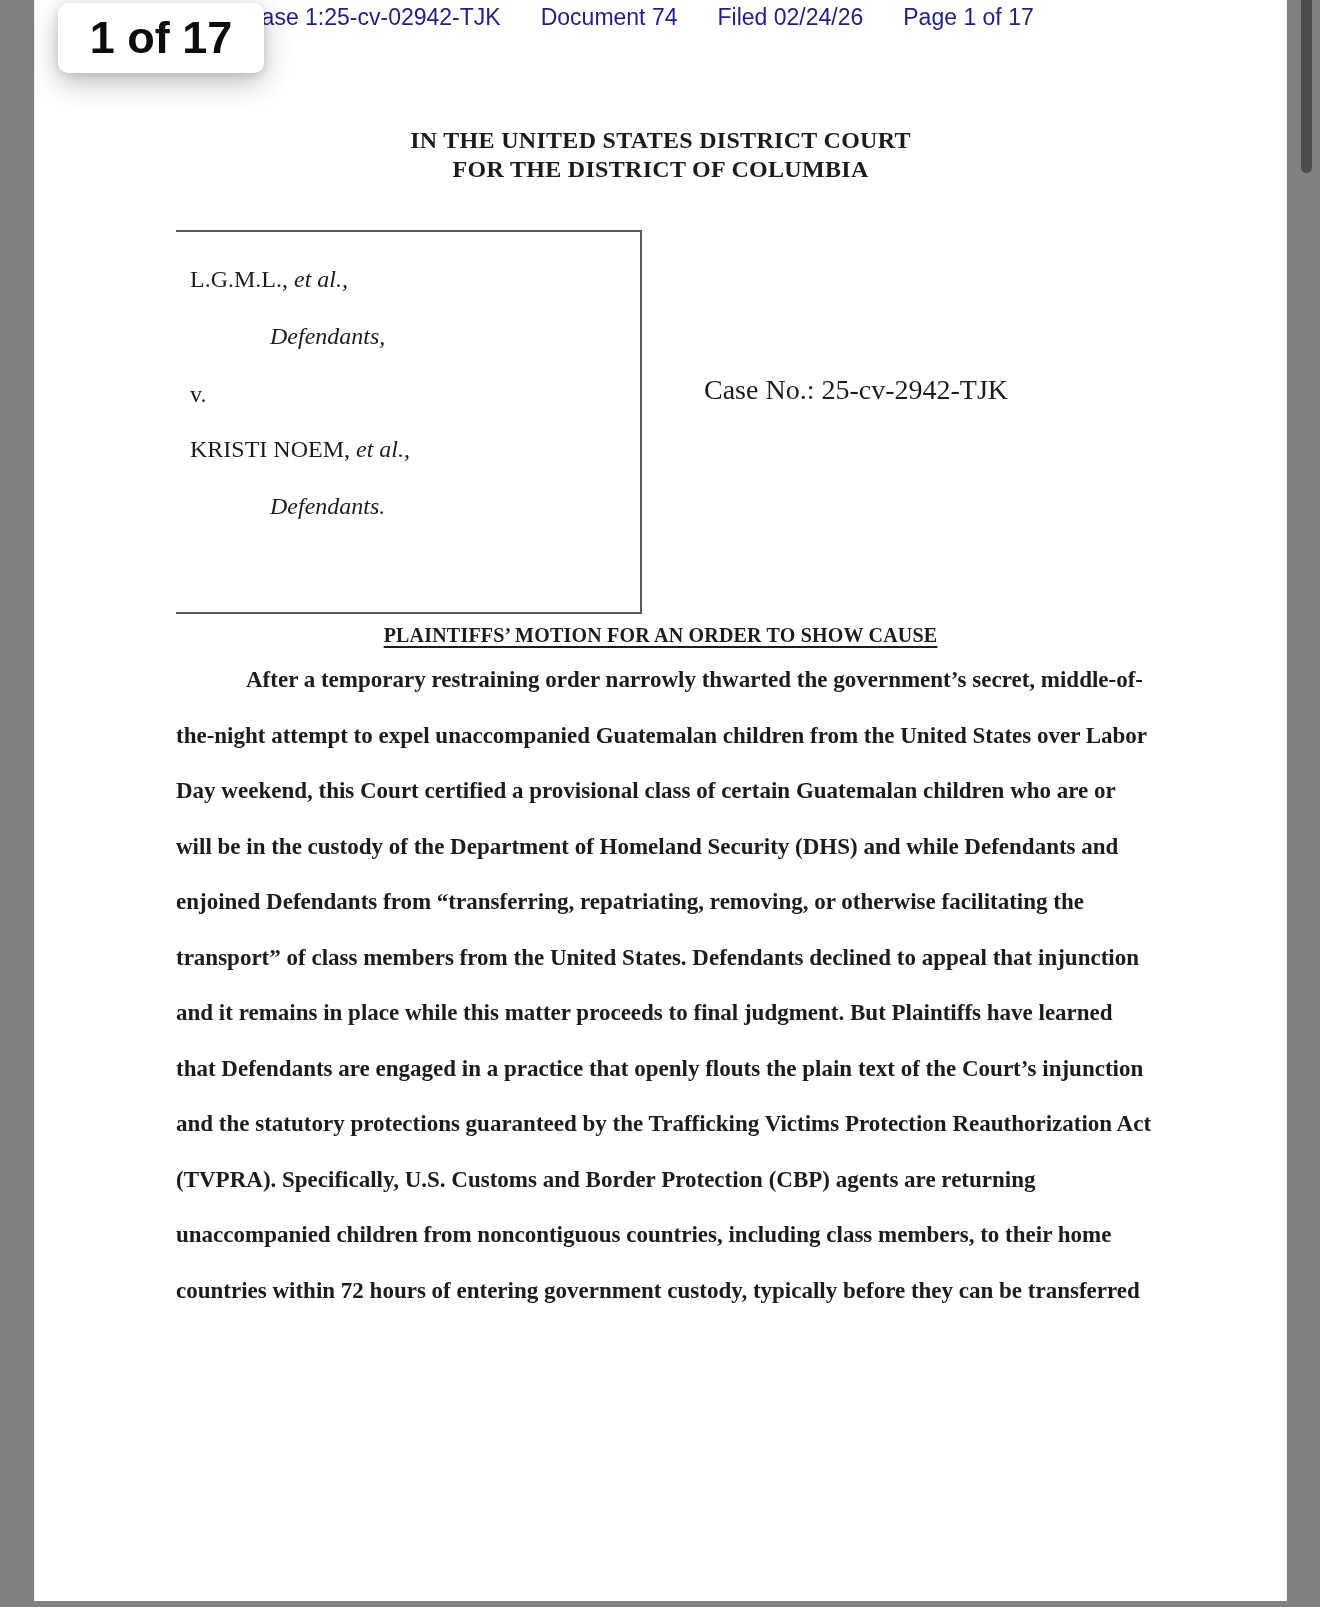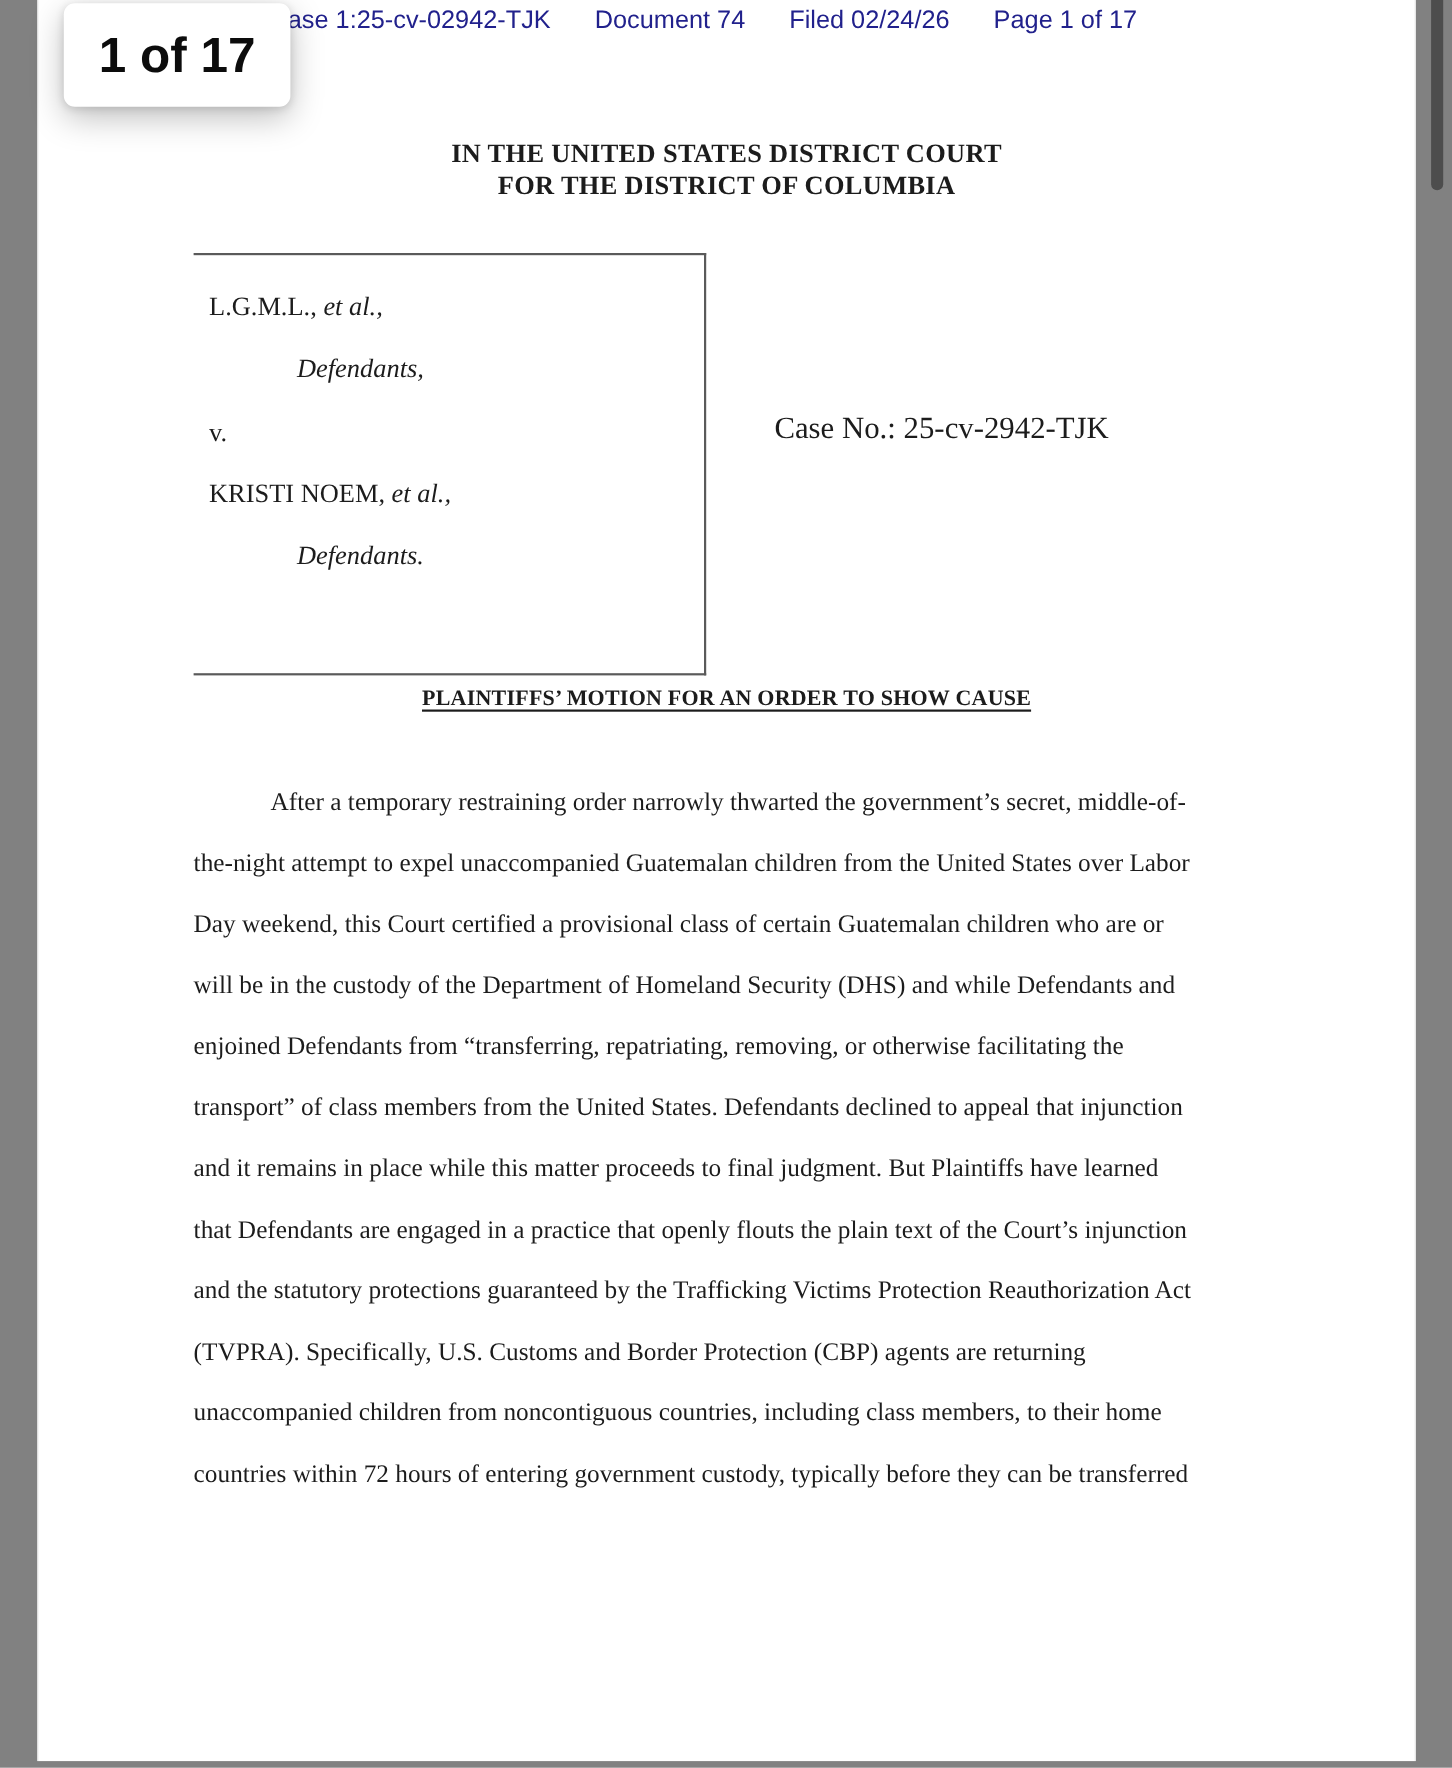--- a/index.html
+++ b/index.html
@@ -44,21 +44,21 @@
     display:flex; gap:40px;
     font-family:"Liberation Sans", sans-serif;
     font-size:23px;
     color:var(--stamp-blue);
     white-space:nowrap;
   }
   
   .page-badge{
     position:absolute;
     left:24px; top:3px;
-    width:206px; height:94px;
+    width:206px; height:70px;
     background:#ffffff;
     border-radius:10px;
     box-shadow:0 10px 30px rgba(0,0,0,0.25), 0 2px 8px rgba(0,0,0,0.12);
     display:flex; align-items:center; justify-content:center;
     font-family:"Liberation Sans", sans-serif;
     font-weight:bold;
     font-size:45px;
     color:#0c0c0c;
     z-index:5;
   }
@@ -106,23 +106,24 @@
     font-weight:bold;
     font-size:20px;
     text-decoration:underline;
     text-underline-offset:4px;
     text-decoration-thickness:2px;
     letter-spacing:0.2px;
   }
   
   .body-text{
     position:absolute;
-    left:142px; top:701px;
+    left:142px; top:652px;
     width:955px;
     font-size:23px;
+    font-weight:bold;
   }
   .body-line{
     line-height:55.5px;
     white-space:nowrap;
   }
   .body-line:first-child{text-indent:70px;}
 </style>
 </head>
 <body>
 

